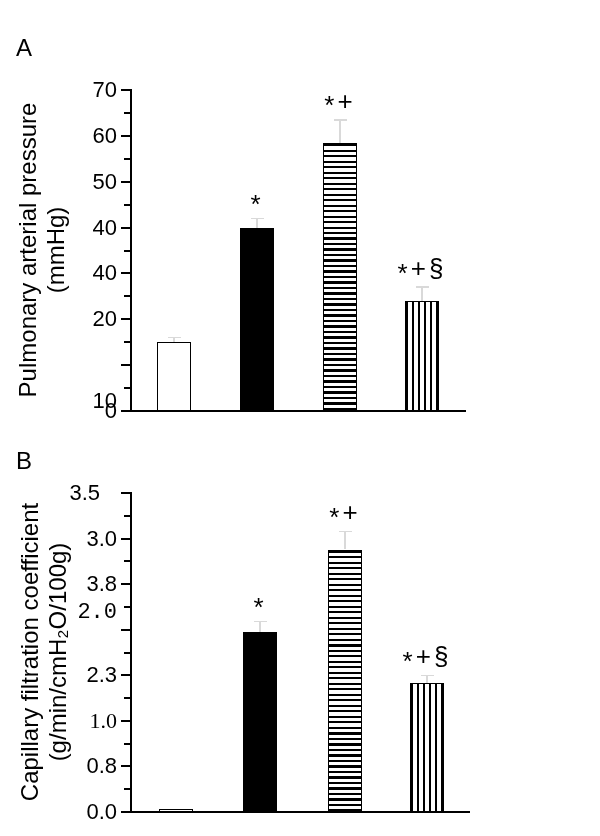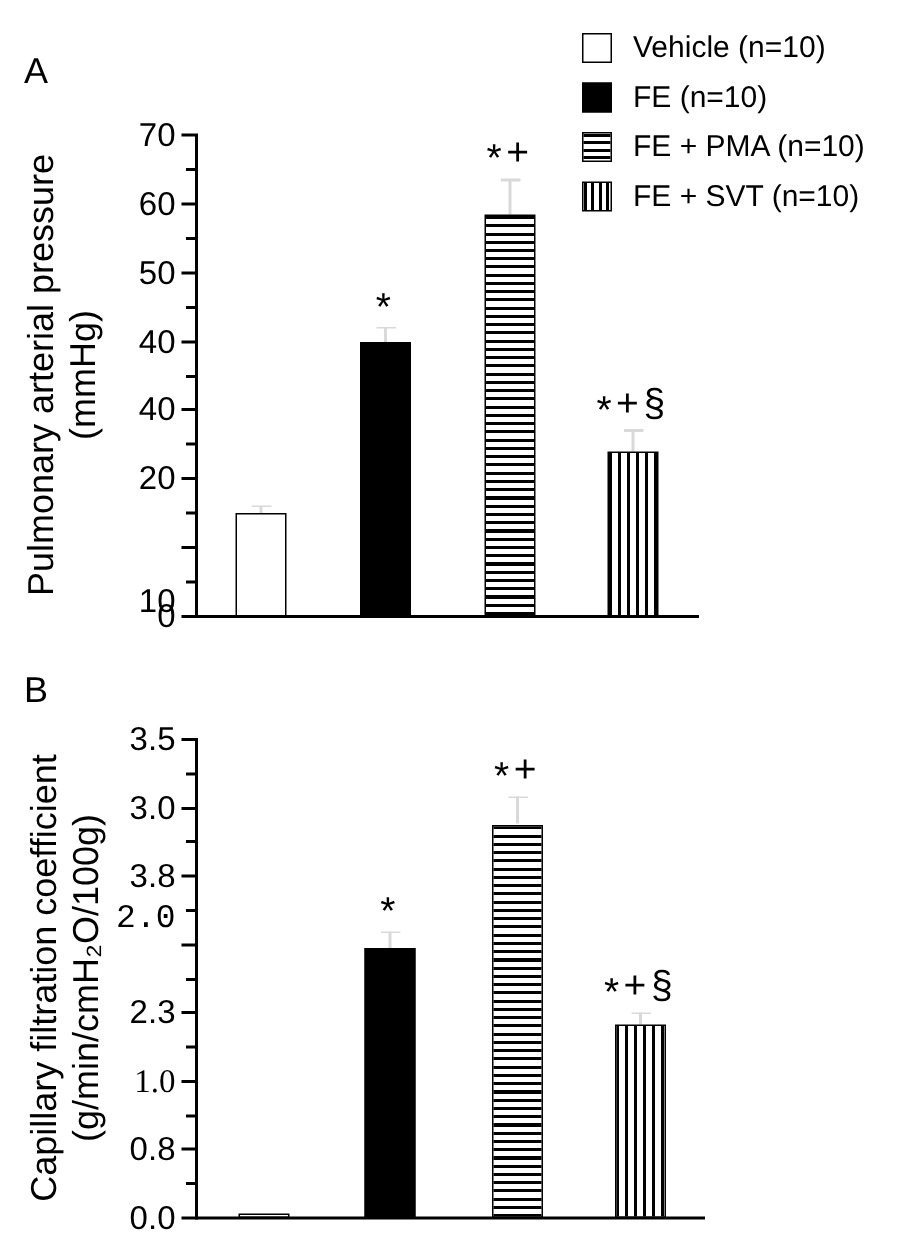--- a/index.html
+++ b/index.html
@@ -97,38 +97,20 @@
     position: relative;
     top: 0.17em;
     display: inline-block;
   }
 </style>
 </head>
 <body>
 
 <div id="figure">
 
-  <div id="legend">
-    <div class="legend-row">
-      <span class="swatch sw-open"></span>
-      <span class="legend-label">Vehicle (n=10)</span>
-    </div>
-    <div class="legend-row">
-      <span class="swatch sw-solid"></span>
-      <span class="legend-label">FE (n=10)</span>
-    </div>
-    <div class="legend-row">
-      <span class="swatch sw-hstripe"></span>
-      <span class="legend-label">FE + PMA (n=10)</span>
-    </div>
-    <div class="legend-row">
-      <span class="swatch sw-vstripe"></span>
-      <span class="legend-label">FE + SVT (n=10)</span>
-    </div>
-  </div>
 
   <div class="panel-letter" style="left:16px; top:36px;">A</div>
   <div class="ylab" style="left:42px; top:250px;">
     <div>Pulmonary arterial pressure</div>
     <div>(mmHg)</div>
   </div>
 
   <div class="panel-letter" style="left:16px; top:449px;">B</div>
   <div class="ylab" style="left:44px; top:652px;">
     <div>Capillary filtration coefficient</div>
@@ -185,21 +167,21 @@
       <div class="tick-label" style="left: 69px; top: 709.857px; width: 48px; font-family: Liberation Serif, serif;">1.0</div>
       <div class="tick" style="left: 121px; top: 674.286px; width: 9px; height: 2px;"></div>
       <div class="tick-label" style="left: 69px; top: 664.286px; width: 48px;">2.3</div>
       <div class="tick" style="left: 121px; top: 628.714px; width: 9px; height: 2px;"></div>
       <div class="tick-label" style="left: 69px; top: 602px; width: 48px; font-family: Liberation Mono, monospace;">2.0</div>
       <div class="tick" style="left: 121px; top: 583.143px; width: 9px; height: 2px;"></div>
       <div class="tick-label" style="left: 69px; top: 573.143px; width: 48px;">3.8</div>
       <div class="tick" style="left: 121px; top: 537.571px; width: 9px; height: 2px;"></div>
       <div class="tick-label" style="left: 69px; top: 527.571px; width: 48px;">3.0</div>
       <div class="tick" style="left: 121px; top: 492px; width: 9px; height: 2px;"></div>
-      <div class="tick-label" style="left: 69px; top: 482px; width: 48px;">3.5</div>
+      <div class="tick-label" style="left: 52px; top: 482px; width: 48px;">3.5</div>
       <div class="tick" style="left: 124px; top: 788.214px; width: 6px; height: 2px;"></div>
       <div class="tick" style="left: 124px; top: 742.643px; width: 6px; height: 2px;"></div>
       <div class="tick" style="left: 124px; top: 697.071px; width: 6px; height: 2px;"></div>
       <div class="tick" style="left: 124px; top: 651.5px; width: 6px; height: 2px;"></div>
       <div class="tick" style="left: 124px; top: 605.929px; width: 6px; height: 2px;"></div>
       <div class="tick" style="left: 124px; top: 560.357px; width: 6px; height: 2px;"></div>
       <div class="tick" style="left: 124px; top: 514.786px; width: 6px; height: 2px;"></div>
       <div class="bar bar-open" style="left: 159px; top: 809.266px; width: 34px; height: 2.73429px;"></div>
       <div class="err" style="left: 259.25px; top: 621.511px; width: 1.5px; height: 10.9371px; background: rgb(217, 217, 217);"></div>
       <div class="err" style="left: 253.5px; top: 620.761px; width: 13px; height: 1.5px; background: rgb(217, 217, 217);"></div>

